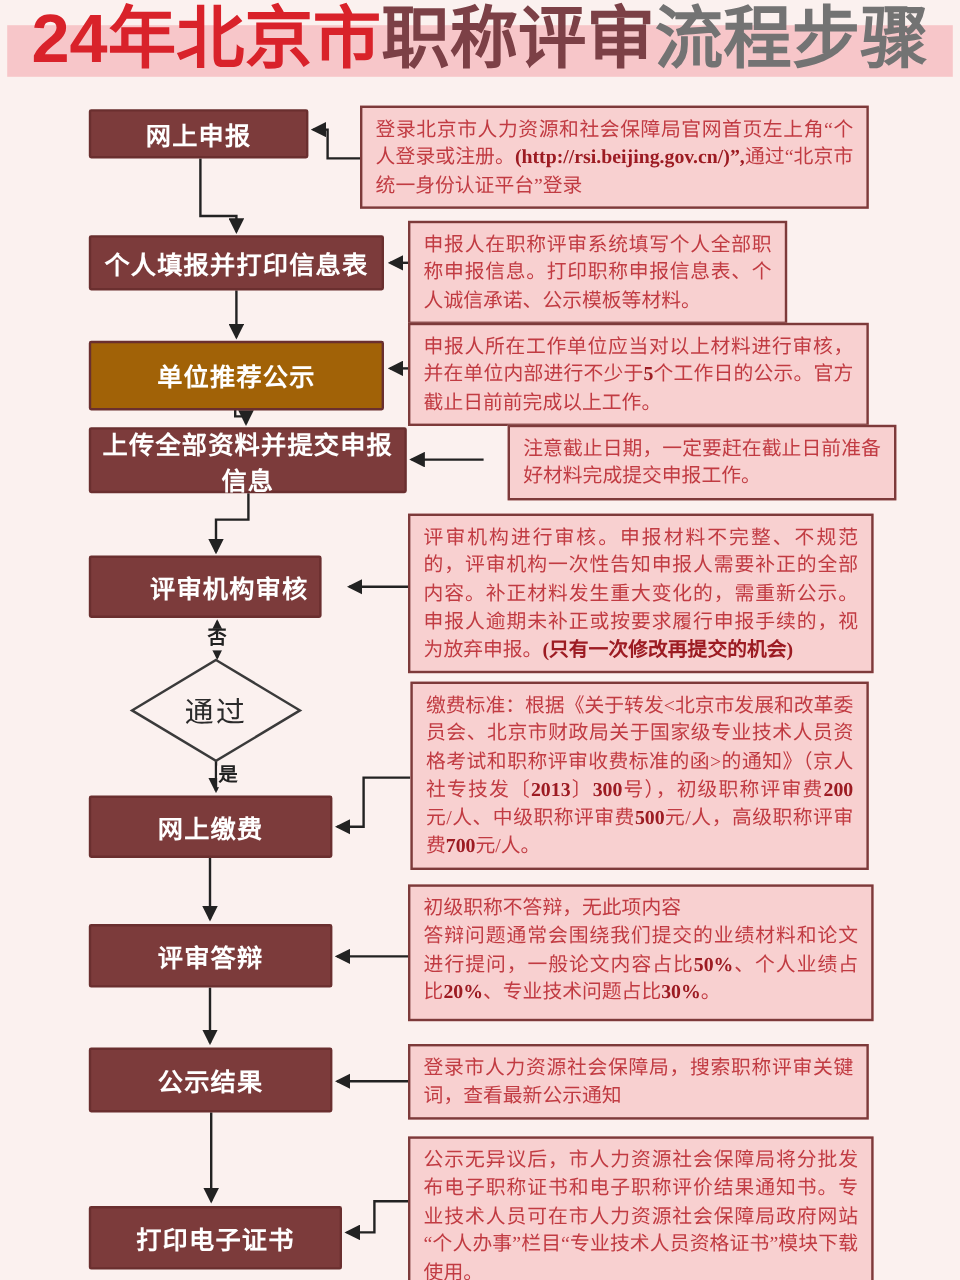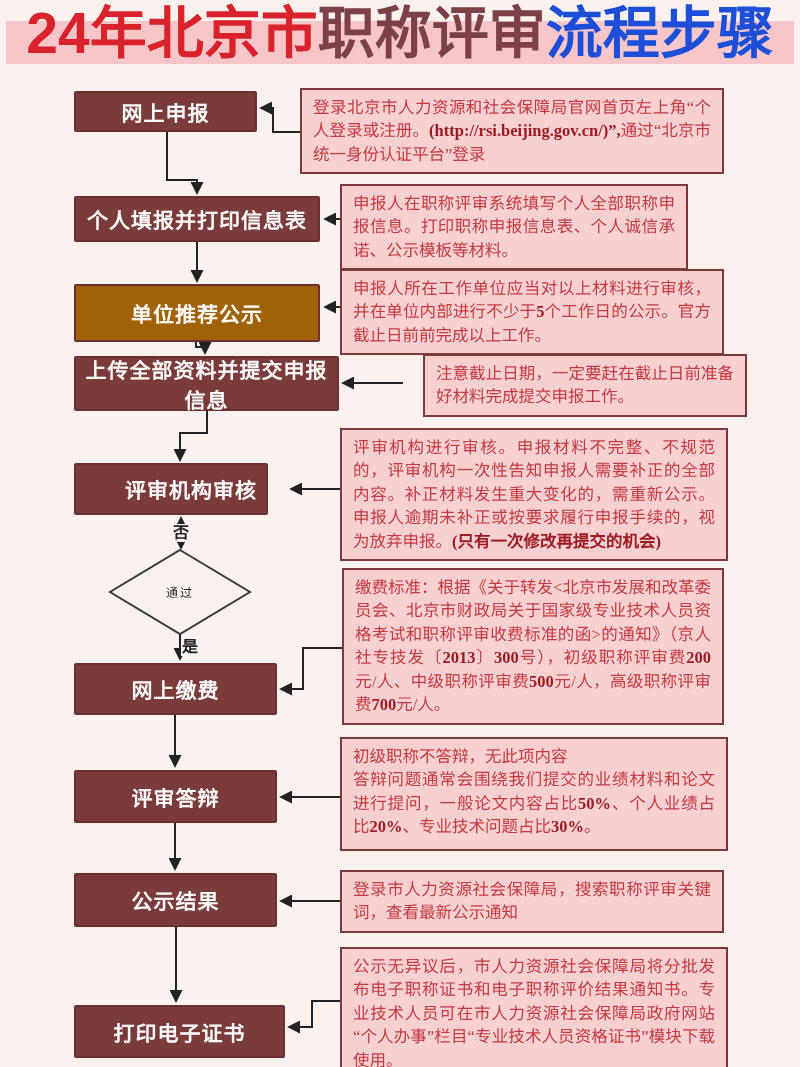--- a/index.html
+++ b/index.html
@@ -20,34 +20,34 @@
     color:#ffffff; font-weight:bold; font-size:21px; letter-spacing:1px;
     text-align:center;
   }
   .note {
     position:absolute; z-index:3; box-sizing:border-box;
     font-family:"Liberation Serif", serif; font-size:16.5px; line-height:1.42;
     padding:6px 11px; white-space:pre-wrap; text-align:justify;
   }
   .note .b { font-weight:bold; }
   .decision-label {
-    position:absolute; z-index:4; color:#2b2b2b; font-size:12px; letter-spacing:2px;
+    position:absolute; z-index:4; color:#2b2b2b; font-size:24px; letter-spacing:2px;
     transform:translate(-50%,-50%); font-weight:normal;font-family:Liberation Mono, monospace;
   }
   .branch {
     position:absolute; z-index:4; color:#222; font-size:16px; line-height:16px;
     transform:translate(-50%,-50%); padding:1px 1px; font-weight:bold;
   }
 </style>
 </head>
 <body style="background: rgb(251, 241, 239);">
 
 <div id="canvas" style="background: rgb(251, 241, 239);">
   <div class="band" id="band" style="background: rgb(247, 198, 201);"></div>
-  <h1 class="title" id="title"><span style="color: rgb(217, 34, 42);">24年北京市</span><span style="color: rgb(124, 64, 70); font-family: Liberation Serif, serif;">职称评审</span><span style="color: #1d4ed8;">流程步骤</span></h1>
+  <h1 class="title" id="title"><span style="color: rgb(217, 34, 42);">24年北京市</span><span style="color: rgb(124, 64, 70); font-family: Liberation Serif, serif;">职称评审</span><span style="color: #737373;">流程步骤</span></h1>
 <svg id="wires" width="800" height="1067">
       <defs>
         <marker id="arr" viewBox="0 0 10 10" refX="8.5" refY="5" markerWidth="6.5" markerHeight="6.5" orient="auto-start-reverse">
           <path d="M0,0 L10,5 L0,10 z" fill="#222222"></path>
         </marker>
       </defs>
       <polyline points="167,132 167,180 197,180 197,193" fill="none" stroke="#222222" stroke-width="2" marker-end="url(#arr)"></polyline>
       <polyline points="197,242 197,281" fill="none" stroke="#222222" stroke-width="2" marker-end="url(#arr)"></polyline>
       <polyline points="196,330 196,347 205,347 205,353" fill="none" stroke="#222222" stroke-width="2" marker-end="url(#arr)"></polyline>
       <polyline points="207,411 207,433 180,433 180,460" fill="none" stroke="#222222" stroke-width="2" marker-end="url(#arr)"></polyline>
@@ -88,21 +88,21 @@
     <div class="step" style="left: 74px; top: 770px; width: 203px; height: 53px; background: rgb(124, 59, 59); border: 2px solid rgb(106, 47, 47);">
       <span>评审答辩</span>
     </div>
     <div class="step" style="left: 74px; top: 873px; width: 203px; height: 54px; background: rgb(124, 59, 59); border: 2px solid rgb(106, 47, 47);">
       <span>公示结果</span>
     </div>
     <div class="step" style="left: 74px; top: 1005px; width: 211px; height: 53px; background: rgb(124, 59, 59); border: 2px solid rgb(106, 47, 47);">
       <span>打印电子证书</span>
     </div>
     <div class="note" style="left: 300px; top: 88px; width: 424px; min-height: 84px; background: rgb(248, 208, 208); border: 2px solid rgb(125, 58, 58); color: rgb(193, 59, 66);"><span>登录北京市人力资源和社会保障局官网首页左上角“个人登录或注册。</span><span class="b" style="color: rgb(156, 27, 34);">(http://rsi.beijing.gov.cn/)”,</span><span>通过“北京市统一身份认证平台”登录</span></div>
-    <div class="note" style="left: 340px; top: 184px; width: 348px; min-height: 73px; background: rgb(248, 208, 208); border: 2px solid rgb(125, 58, 58); color: rgb(193, 59, 66);"><span>申报人在职称评审系统填写个人全部职称申报信息。打印职称申报信息表、个人诚信承诺、公示模板等材料。</span></div>
+    <div class="note" style="left: 340px; top: 184px; width: 316px; min-height: 73px; background: rgb(248, 208, 208); border: 2px solid rgb(125, 58, 58); color: rgb(193, 59, 66);"><span>申报人在职称评审系统填写个人全部职称申报信息。打印职称申报信息表、个人诚信承诺、公示模板等材料。</span></div>
     <div class="note" style="left: 340px; top: 269px; width: 384px; min-height: 74px; background: rgb(248, 208, 208); border: 2px solid rgb(125, 58, 58); color: rgb(193, 59, 66);"><span>申报人所在工作单位应当对以上材料进行审核，并在单位内部进行不少于</span><span class="b" style="color: rgb(156, 27, 34);">5</span><span>个工作日的公示。官方截止日前前完成以上工作。</span></div>
     <div class="note" style="left: 403px; top: 354px; width: 324px; min-height: 59px; background: rgb(248, 208, 208); border: 2px solid rgb(125, 58, 58); color: rgb(193, 59, 66); margin-left: 20px;"><span>注意截止日期，一定要赶在截止日前准备好材料完成提交申报工作。</span></div>
     <div class="note" style="left: 340px; top: 428px; width: 388px; min-height: 124px; background: rgb(248, 208, 208); border: 2px solid rgb(125, 58, 58); color: rgb(193, 59, 66);"><span>评审机构进行审核。申报材料不完整、不规范的，评审机构一次性告知申报人需要补正的全部内容。补正材料发生重大变化的，需重新公示。申报人逾期未补正或按要求履行申报手续的，视为放弃申报。</span><span class="b" style="color: rgb(156, 27, 34);">(只有一次修改再提交的机会)</span></div>
     <div class="note" style="left: 342px; top: 568px; width: 382px; min-height: 155px; background: rgb(248, 208, 208); border: 2px solid rgb(125, 58, 58); color: rgb(193, 59, 66);"><span>缴费标准：根据《关于转发&lt;北京市发展和改革委员会、北京市财政局关于国家级专业技术人员资格考试和职称评审收费标准的函&gt;的通知》（京人社专技发〔</span><span class="b" style="color: rgb(156, 27, 34);">2013</span><span>〕</span><span class="b" style="color: rgb(156, 27, 34);">300</span><span>号），初级职称评审费</span><span class="b" style="color: rgb(156, 27, 34);">200</span><span>元/人、中级职称评审费</span><span class="b" style="color: rgb(156, 27, 34);">500</span><span>元/人，高级职称评审费</span><span class="b" style="color: rgb(156, 27, 34);">700</span><span>元/人。</span></div>
     <div class="note" style="left: 340px; top: 737px; width: 388px; min-height: 114px; background: rgb(248, 208, 208); border: 2px solid rgb(125, 58, 58); color: rgb(193, 59, 66);"><span>初级职称不答辩，无此项内容
 答辩问题通常会围绕我们提交的业绩材料和论文进行提问，一般论文内容占比</span><span class="b" style="color: rgb(156, 27, 34);">50%</span><span>、个人业绩占比</span><span class="b" style="color: rgb(156, 27, 34);">20%</span><span>、专业技术问题占比</span><span class="b" style="color: rgb(156, 27, 34);">30%</span><span>。</span></div>
     <div class="note" style="left: 340px; top: 870px; width: 384px; min-height: 62px; background: rgb(248, 208, 208); border: 2px solid rgb(125, 58, 58); color: rgb(193, 59, 66);"><span>登录市人力资源社会保障局，搜索职称评审关键词，查看最新公示通知</span></div>
     <div class="note" style="left: 340px; top: 947px; width: 388px; min-height: 108px; background: rgb(248, 208, 208); border: 2px solid rgb(125, 58, 58); color: rgb(193, 59, 66);"><span>公示无异议后，市人力资源社会保障局将分批发布电子职称证书和电子职称评价结果通知书。专业技术人员可在市人力资源社会保障局政府网站“个人办事”栏目“专业技术人员资格证书”模块下载使用。</span></div>
     <div class="decision-label" style="left: 180px; top: 592px;">通过</div>
     <div class="branch" style="left: 181px; top: 533px; background: rgb(251, 241, 239);">否</div>

